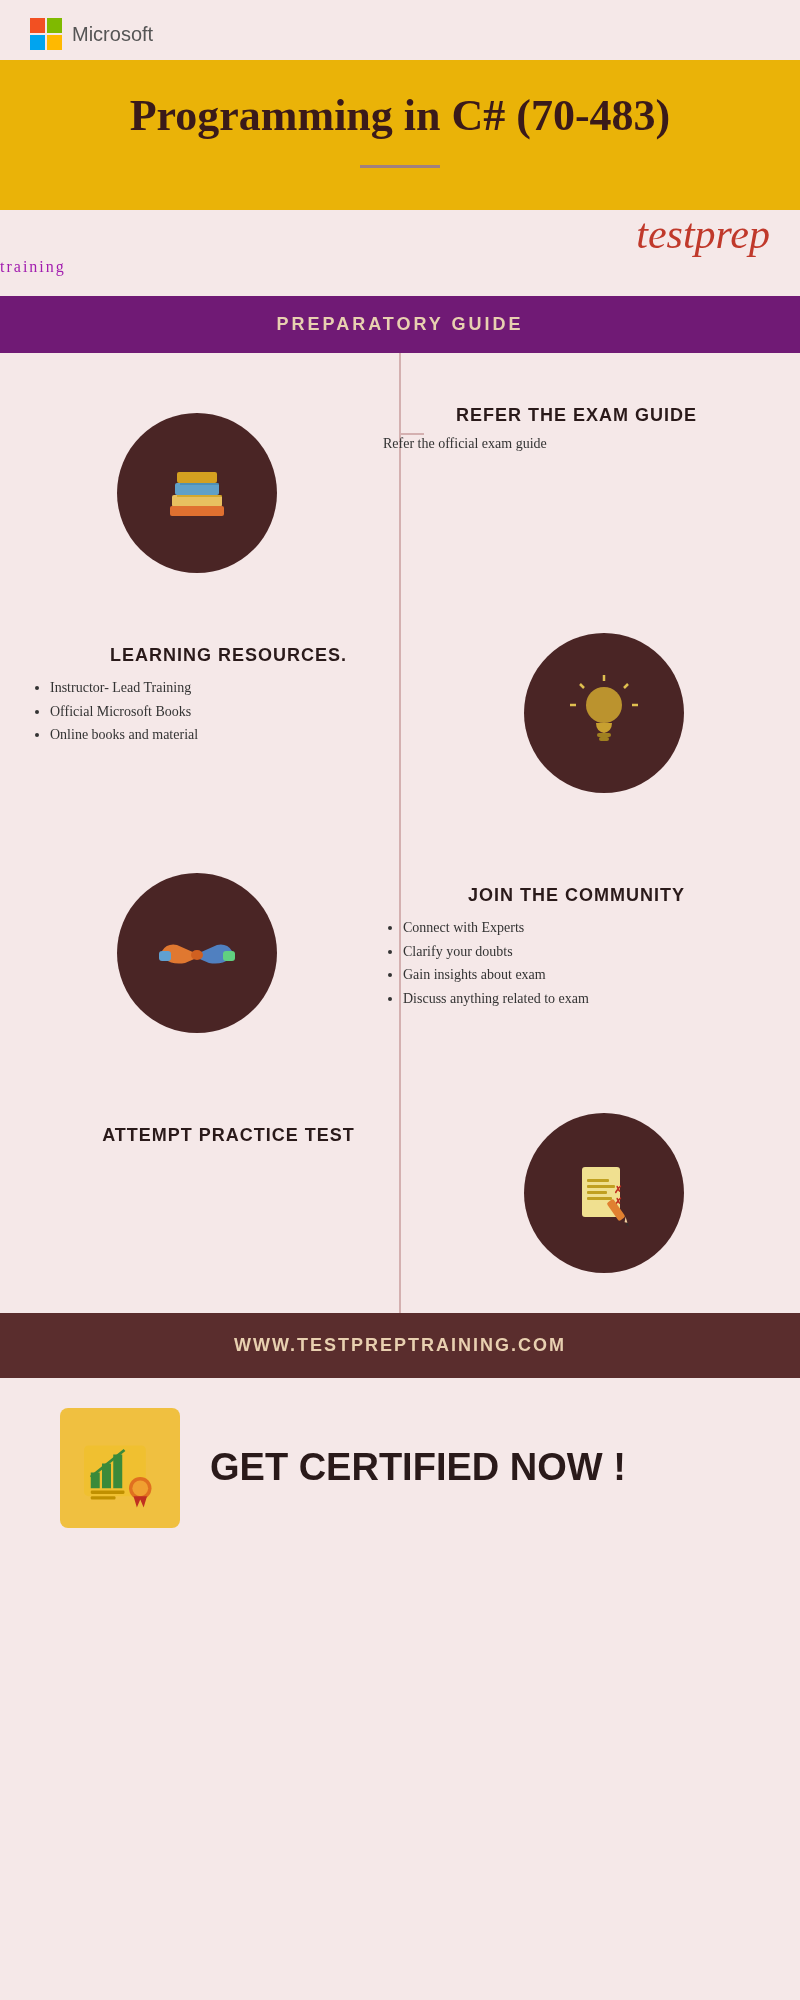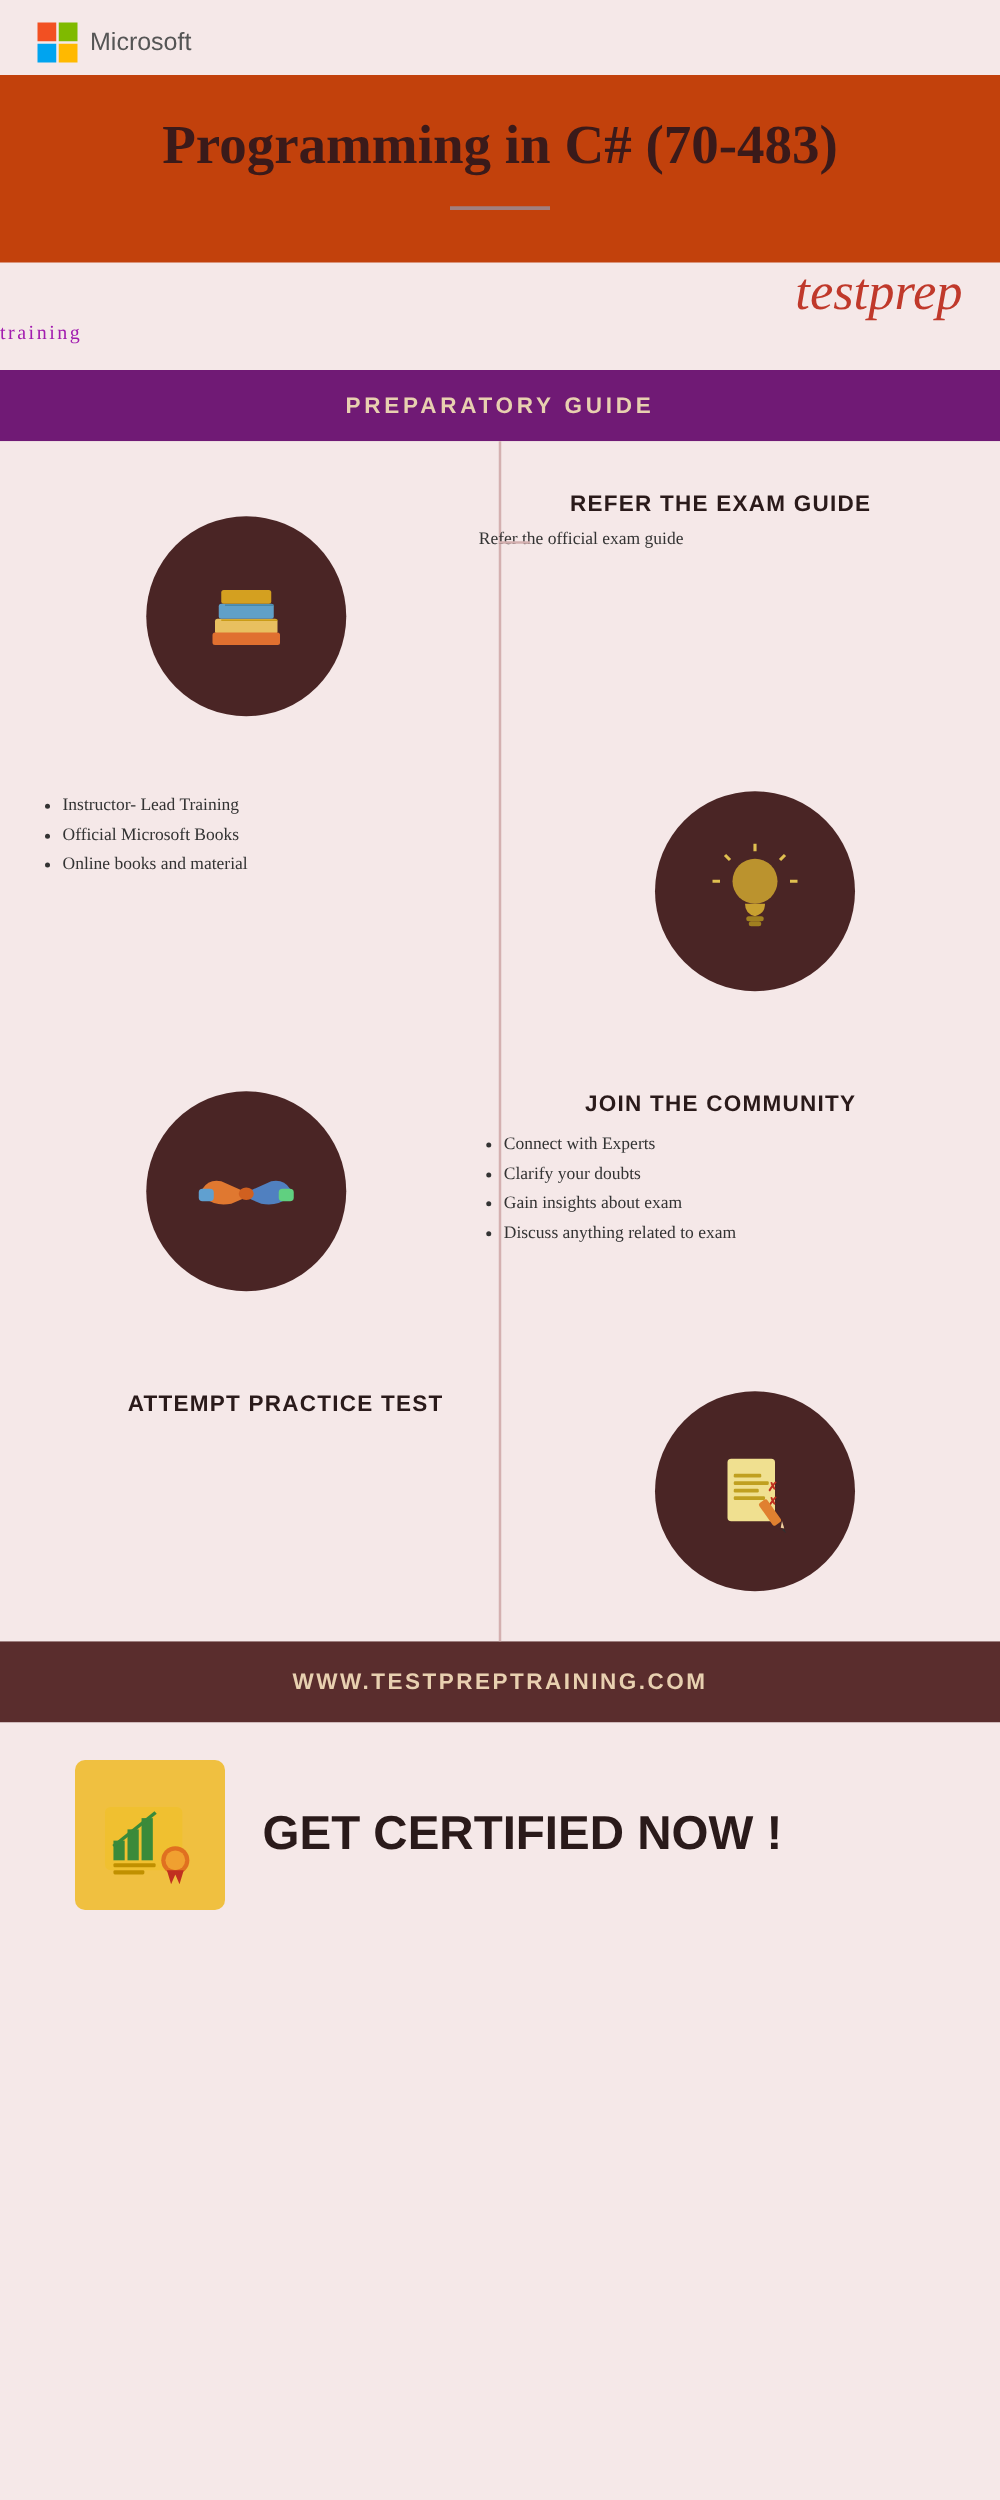--- a/index.html
+++ b/index.html
@@ -33,21 +33,21 @@
     .ms-logo span:nth-child(4) { background: #ffb900; }
     .ms-name {
       font-family: Arial, sans-serif;
       font-size: 20px;
       color: #555;
       font-weight: 400;
     }
 
     
     .hero {
-      background: #c2410c;
+      background: #eab308;
       text-align: center;
       padding: 30px 60px 20px;
     }
     .hero-title {
       font-size: 44px;
       font-weight: 900;
       color: #3a1a1a;
       line-height: 1.2;
       font-family: Georgia, serif;
     }
@@ -112,20 +112,21 @@
     
     .section-title {
       font-size: 18px;
       font-weight: 900;
       color: #2a1a1a;
       text-transform: uppercase;
       letter-spacing: 1px;
       margin-bottom: 10px;
       text-align: center;
       font-family: Arial, sans-serif;
+      margin-top: 12px;
     }
     .section-subtitle {
       font-size: 14px;
       color: #333;
       margin-bottom: 8px;
     }
     .section-list {
       list-style: disc;
       padding-left: 20px;
       font-size: 14px;
@@ -324,20 +325,21 @@
       <div class="text-block">
         <div class="section-title">REFER THE EXAM GUIDE</div>
         <div class="section-subtitle">Refer the official exam guide</div>
       </div>
     </div>
   </div>
 
   <div class="row2">
     <div class="left-part">
       <div class="text-block">
+        <div class="section-title">LEARNING RESOURCES.</div>
         <ul class="section-list">
           <li>Instructor- Lead Training</li>
           <li>Official Microsoft Books</li>
           <li>Online books and material</li>
         </ul>
       </div>
     </div>
     <div class="right-part">
       <div class="icon-circle">
 

